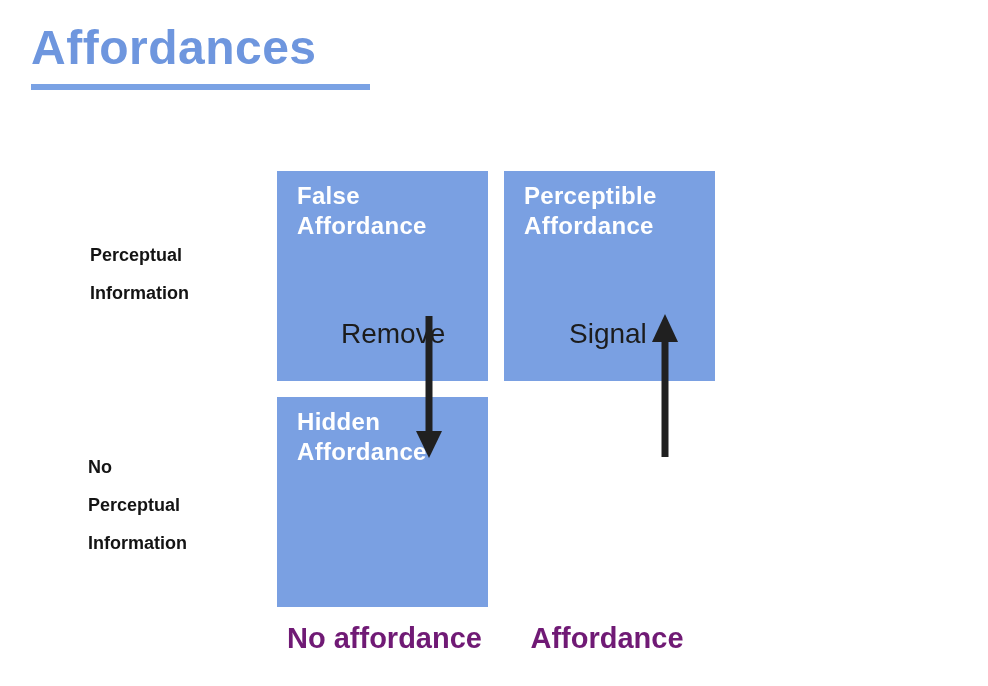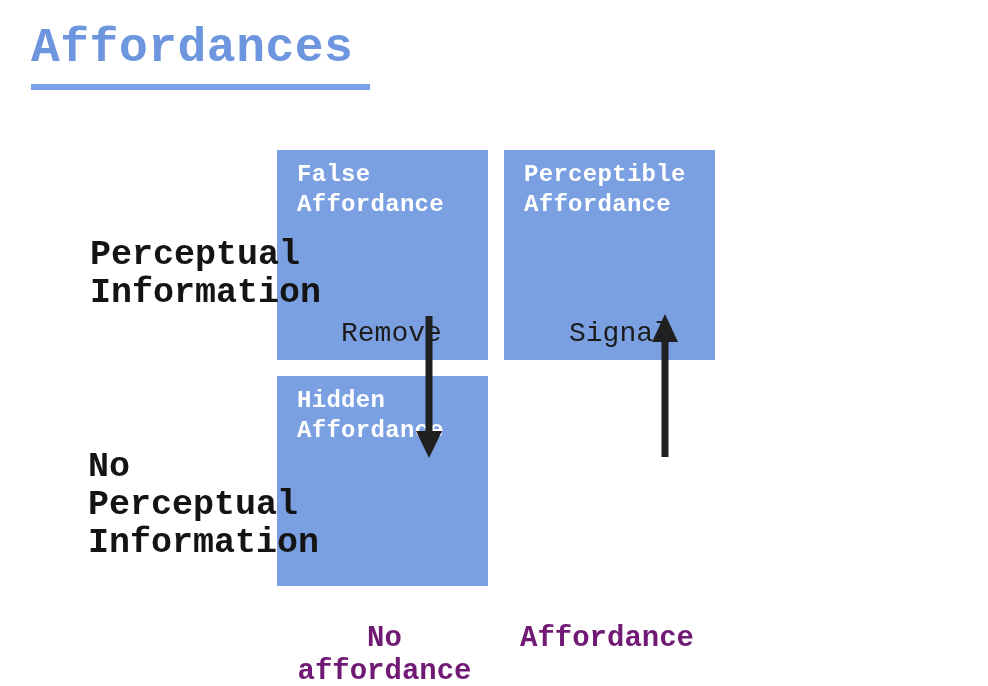--- a/index.html
+++ b/index.html
@@ -1,21 +1,21 @@
 <!DOCTYPE html>
 <html><head>
 <meta charset="utf-8">
 <style>
   html, body { margin: 0; padding: 0; background: #ffffff; }
   .canvas {
     position: relative;
     width: 848px;
     height: 686px;
     background: #ffffff;
-    font-family: Liberation Mono, monospace;
+    font-family: Liberation Sans, sans-serif;
     overflow: hidden;
   }
 
   
   .page-title {
     position: absolute;
     left: 31px;
     top: 24px;
     margin: 0;
     font-size: 48px;
@@ -26,21 +26,21 @@
     display: inline-block;
     min-width: 335px;
     padding: 0 4px 12px 0;
     border-bottom: 6px solid #7AA2E4;
   }
 
   
   .matrix-grid {
     position: absolute;
     left: 277px;
-    top: 150px;
+    top: 171px;
     width: 438px;
     height: 436px;
     display: grid;
     grid-template-columns: 1fr 1fr;
     grid-template-rows: 1fr 1fr;
     gap: 16px;
   }
   .quadrant {
     background: #7AA0E2;
     box-sizing: border-box;
@@ -53,21 +53,21 @@
     line-height: 30px;
     letter-spacing: 0.3px;
     white-space: pre-line;
   }
 
   
   .row-label {
     position: absolute;
     color: #141414;
     font-weight: 700;
-    font-size: 35px;
+    font-size: 18px;
     line-height: 38px;
     white-space: pre-line;
   }
   .row-label.r0 { left: 90px; top: 236px; }
   .row-label.r1 { left: 88px; top: 448px; }
 
   
   .col-label {
     position: absolute;
     top: 622px;

